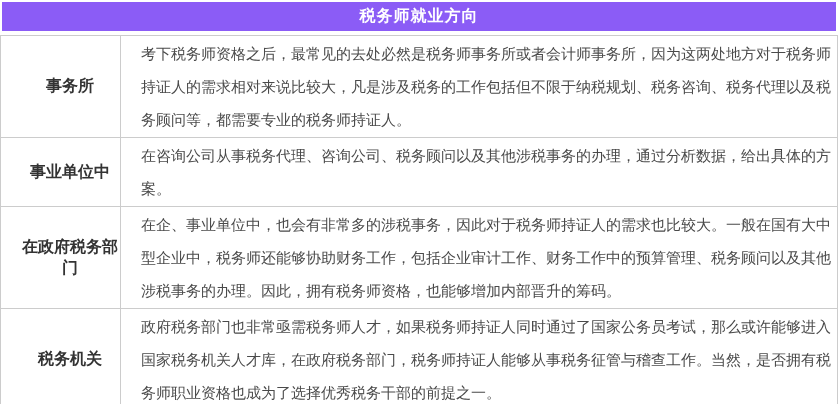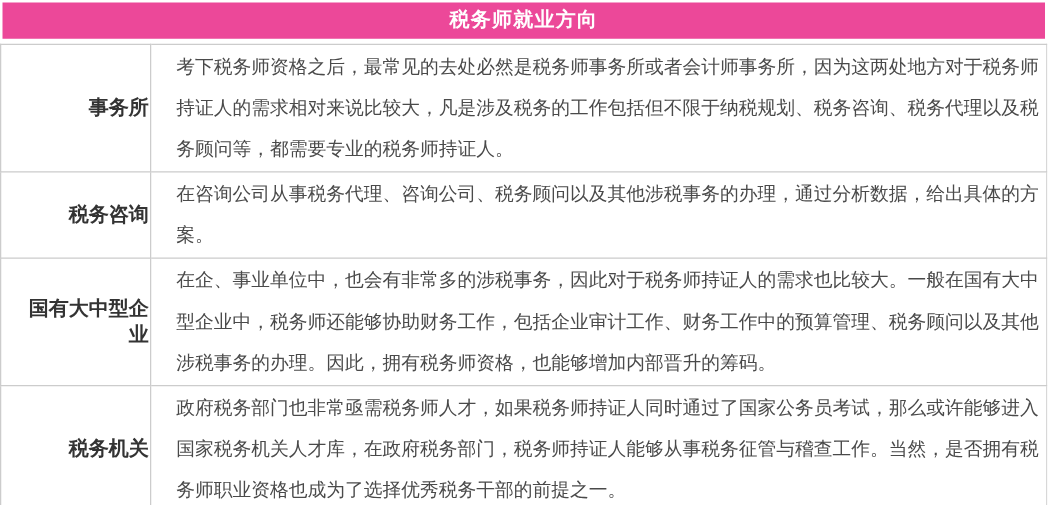--- a/index.html
+++ b/index.html
@@ -11,21 +11,21 @@
   .page {
     width: 838px;
     height: 404px;
     background: #ffffff;
     box-sizing: border-box;
     overflow: hidden;
   }
   .title-bar {
     margin: 2px 2px 4px 2px;
     height: 29px;
-    background: #ec4899;
+    background: #8b5cf6;
     color: #ffffff;
     font-size: 16px;
     font-weight: bold;
     display: flex;
     align-items: center;
     justify-content: center;
     letter-spacing: 1px;
   }
   table.emp-table {
     width: 838px;
@@ -34,21 +34,21 @@
     box-sizing: border-box;
   }
   table.emp-table td {
     border: 1px solid #cccccc;
     vertical-align: middle;
     box-sizing: border-box;
     padding-left: 20px;
   }
   td.label-cell {
     width: 120px;
-    text-align: right;
+    text-align: center;
     font-weight: bold;
     font-size: 16px;
     color: #333333;
     padding: 0 1px;
   }
   td.content-cell {
     font-size: 15px;
     line-height: 33px;
     color: #4a4a4a;
     padding: 1px 2px 1px 4px;
@@ -66,25 +66,25 @@
 
   <div class="title-bar">税务师就业方向</div>
 
   <table class="emp-table">
     <tbody>
       <tr class="row-0">
         <td class="label-cell">事务所</td>
         <td class="content-cell">考下税务师资格之后，最常见的去处必然是税务师事务所或者会计师事务所，因为这两处地方对于税务师持证人的需求相对来说比较大，凡是涉及税务的工作包括但不限于纳税规划、税务咨询、税务代理以及税务顾问等，都需要专业的税务师持证人。</td>
       </tr>
       <tr class="row-1">
-        <td class="label-cell">税务咨询</td>
+        <td class="label-cell">事业单位中</td>
         <td class="content-cell">在咨询公司从事税务代理、咨询公司、税务顾问以及其他涉税事务的办理，通过分析数据，给出具体的方案。</td>
       </tr>
       <tr class="row-2">
-        <td class="label-cell">国有大中型企业</td>
+        <td class="label-cell">在政府税务部门</td>
         <td class="content-cell">在企、事业单位中，也会有非常多的涉税事务，因此对于税务师持证人的需求也比较大。一般在国有大中型企业中，税务师还能够协助财务工作，包括企业审计工作、财务工作中的预算管理、税务顾问以及其他涉税事务的办理。因此，拥有税务师资格，也能够增加内部晋升的筹码。</td>
       </tr>
       <tr class="row-3">
         <td class="label-cell">税务机关</td>
         <td class="content-cell">政府税务部门也非常亟需税务师人才，如果税务师持证人同时通过了国家公务员考试，那么或许能够进入国家税务机关人才库，在政府税务部门，税务师持证人能够从事税务征管与稽查工作。当然，是否拥有税务师职业资格也成为了选择优秀税务干部的前提之一。</td>
       </tr>
     </tbody>
   </table>
 
 </div>

